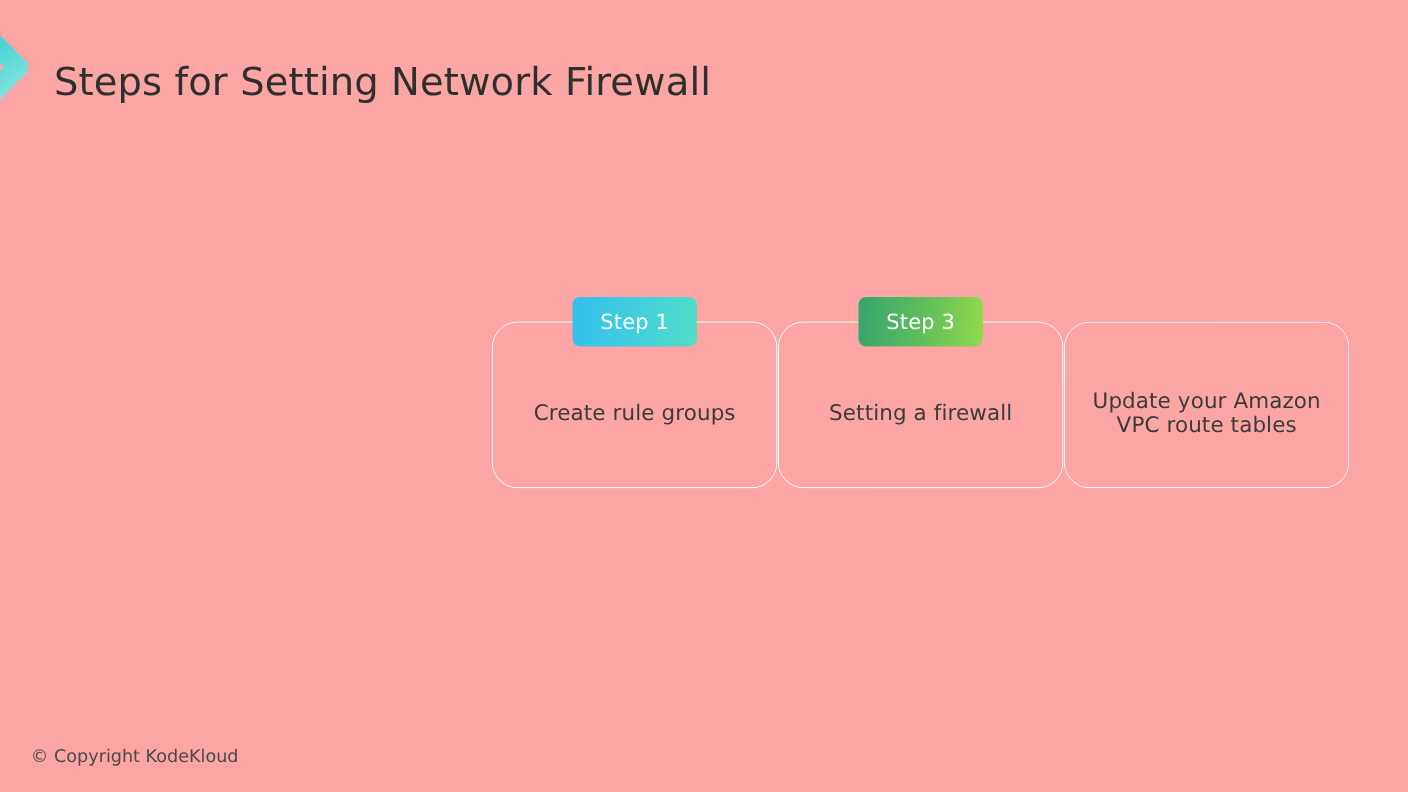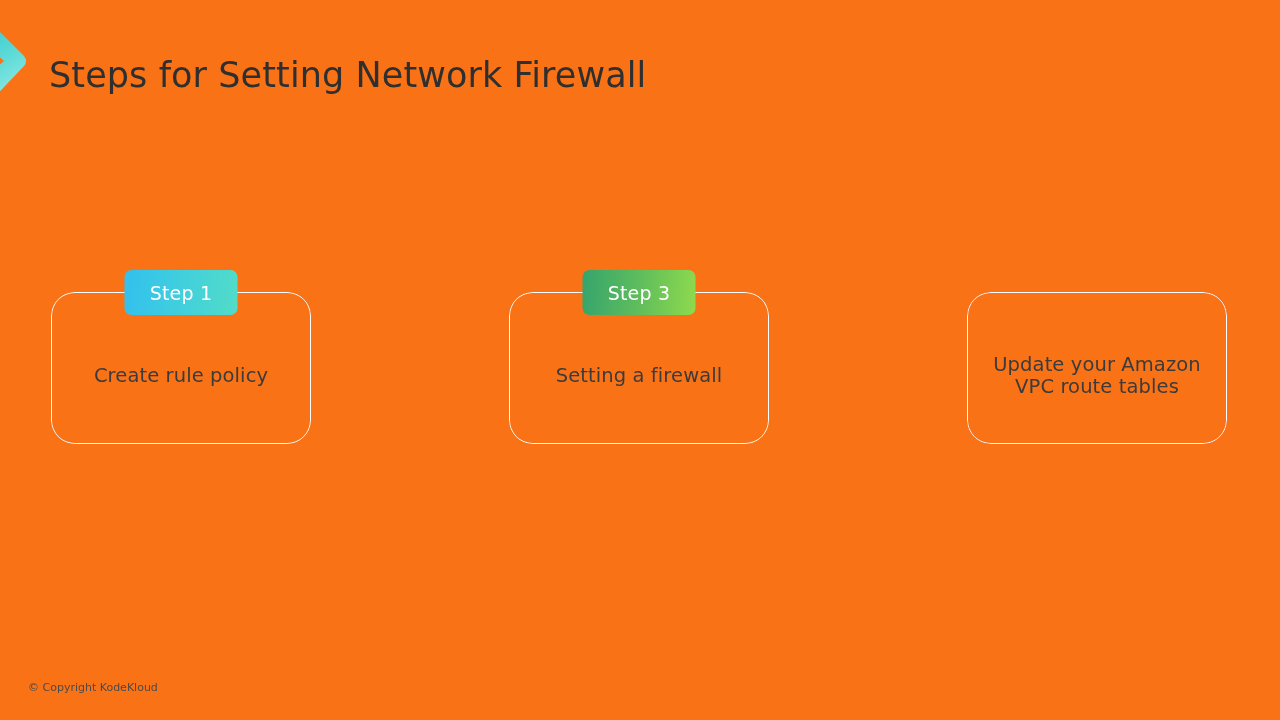--- a/index.html
+++ b/index.html
@@ -9,21 +9,21 @@
     height: 720px;
     background: #ffffff;
     font-family: "DejaVu Sans", "Liberation Sans", sans-serif;
     overflow: hidden;
   }
 
   .slide {
     position: relative;
     width: 1280px;
     height: 720px;
-    background: #f97316;
+    background: #fca5a5;
   }
 
   
   .chevron-mark {
     position: absolute;
     left: -22px;
     top: 14px;
     width: 50px;
     height: 96px;
   }
@@ -42,22 +42,21 @@
   }
 
   
   .steps-row {
     position: absolute;
     left: 51px;
     top: 292px;
     width: 1176px;
     height: 152px;
     display: flex;
-    justify-content: space-between;
-    gap: 14px;
+    justify-content: flex-end;
   }
 
   .step-card {
     position: relative;
     width: 260px;
     height: 152px;
   }
 
   .card-frame {
     position: absolute;
@@ -127,21 +126,21 @@
   .c4 .step-badge { background: linear-gradient(95deg, #4657e2 0%, #6a46de 50%, #9631d6 100%); }
 
   
   .c4 .card-text { line-height: 22px; }
 
   
   .footer-copyright {
     position: absolute;
     left: 28px;
     top: 680px;
-    font-size: 11px;
+    font-size: 16px;
     line-height: 16px;
     color: #4a4a4a;
     font-weight: 400;
   }
 </style>
 </head>
 <body>
 
 <div class="slide">
 
@@ -161,21 +160,21 @@
   <h1 class="slide-title">Steps for Setting Network Firewall</h1>
 
   <div class="steps-row">
 
     <div class="step-card c1">
       <div class="card-frame">
         <div class="card-inner"></div>
       </div>
       <div class="step-badge">Step 1</div>
       <div class="card-body">
-        <span class="card-text">Create rule policy</span>
+        <span class="card-text">Create rule groups</span>
       </div>
     </div>
 
 
     <div class="step-card c3">
       <div class="card-frame">
         <div class="card-inner"></div>
       </div>
       <div class="step-badge">Step 3</div>
       <div class="card-body">

